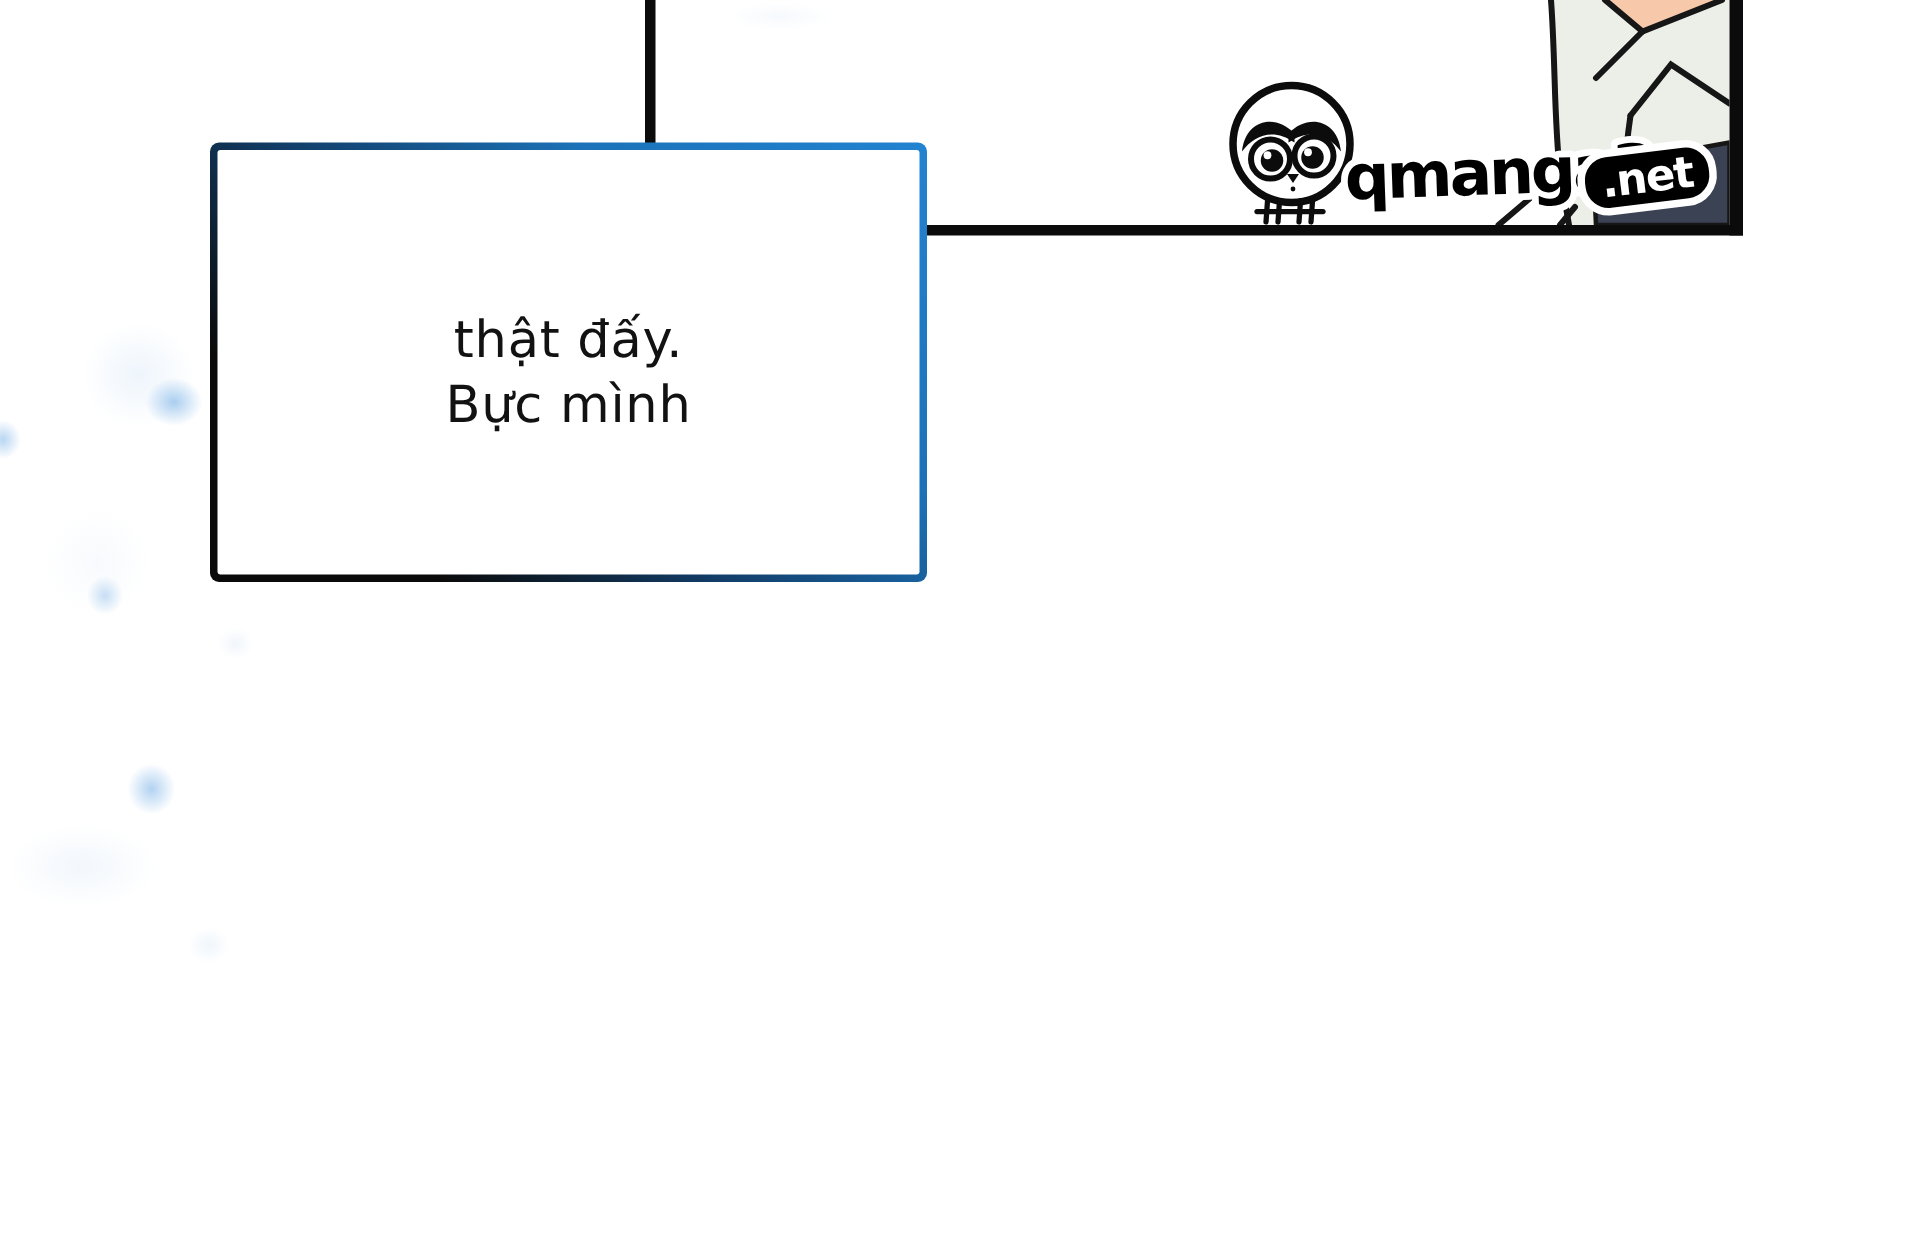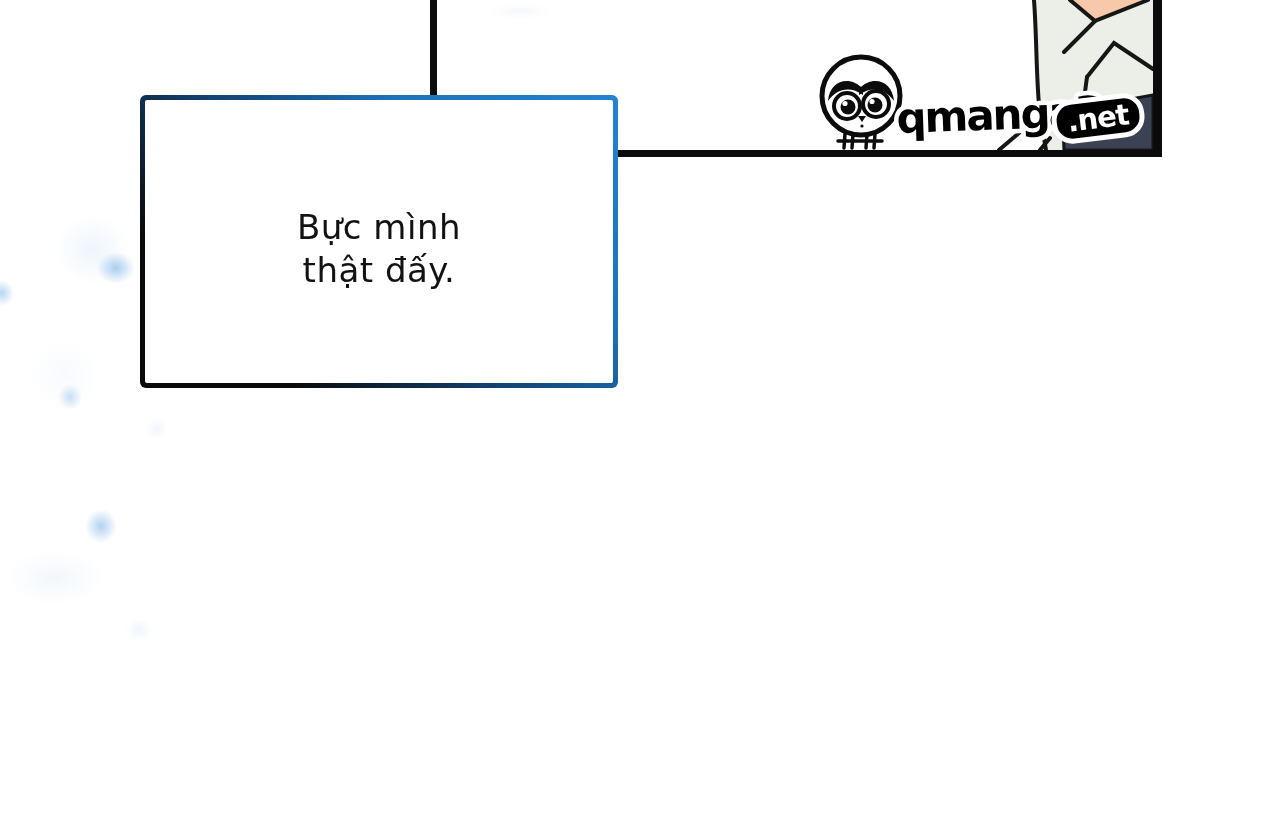--- a/index.html
+++ b/index.html
@@ -74,22 +74,22 @@
       <path d="M1040,150 L1050,138"></path>
     </g>
   </svg>
 
   <div class="vline-top"></div>
   <div class="hline-bottom"></div>
   <div class="rline"></div>
 
   <div class="speech">
     <div class="speech-inner">
+      <div>thật đấy.</div>
       <div>Bực mình</div>
-      <div>thật đấy.</div>
     </div>
   </div>
 
   <svg class="watermark" viewBox="810 44 350 116">
     <g class="owl">
       <circle cx="861" cy="96" r="39" fill="#ffffff" stroke-width="5"></circle>
       <path d="M828,101 C830,80 850,75 863,89 L863,95 C849,85 836,90 828,101 Z" fill="#0c0c0c" stroke="none"></path>
       <path d="M894,101 C892,80 872,75 859,89 L859,95 C873,85 886,90 894,101 Z" fill="#0c0c0c" stroke="none"></path>
       <circle cx="847" cy="106" r="13" fill="#ffffff" stroke-width="4"></circle>
       <circle cx="876" cy="104" r="13" fill="#ffffff" stroke-width="4"></circle>

